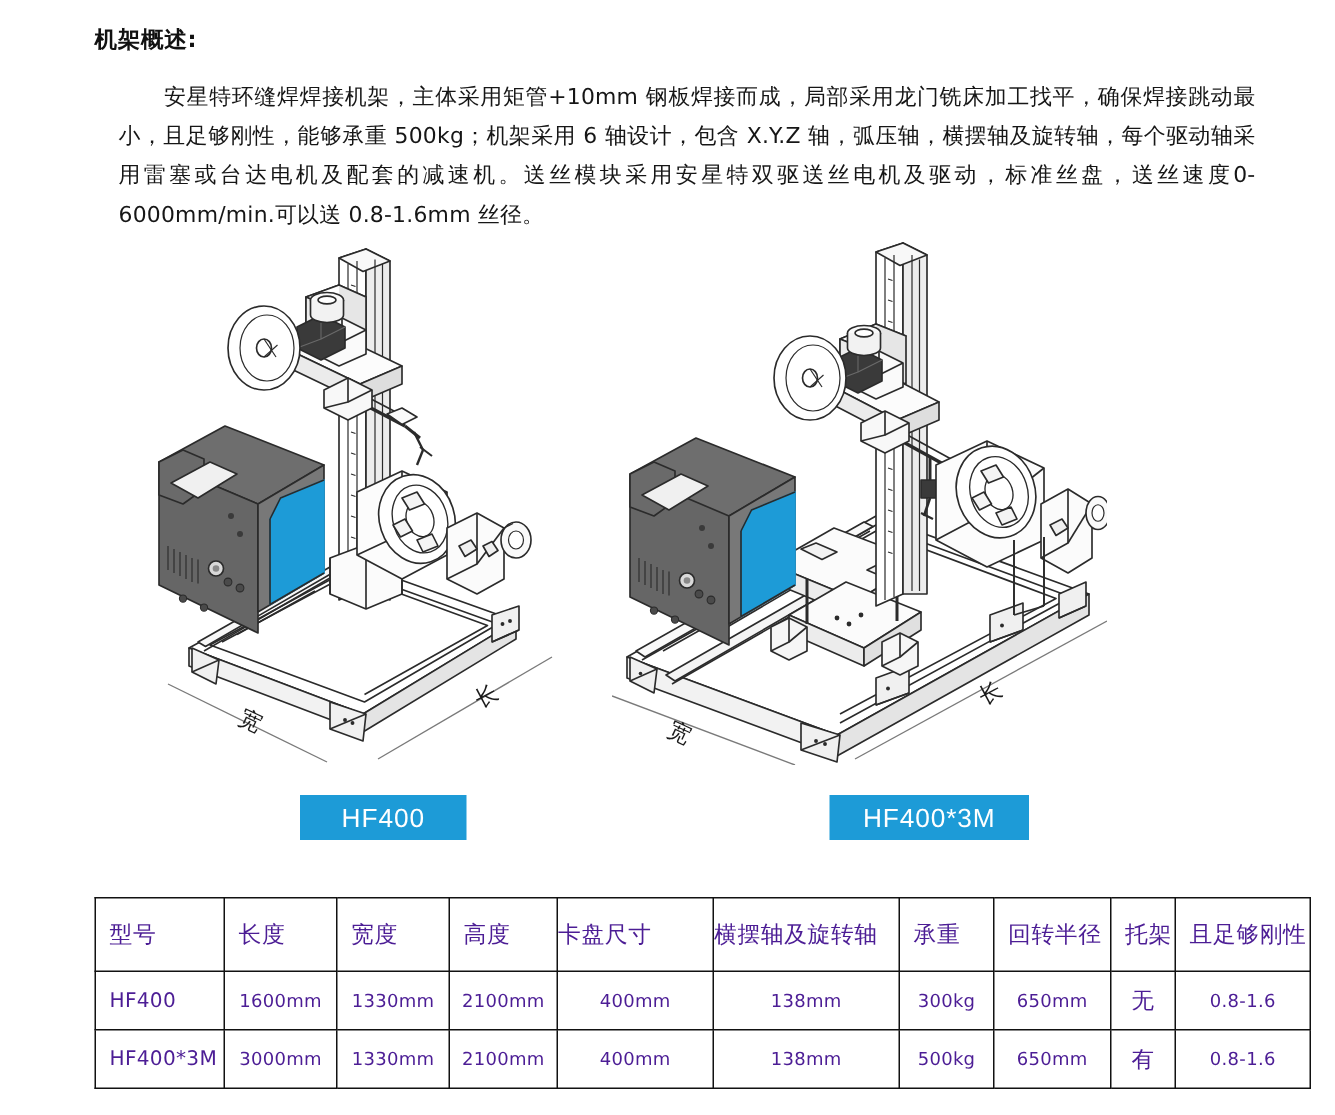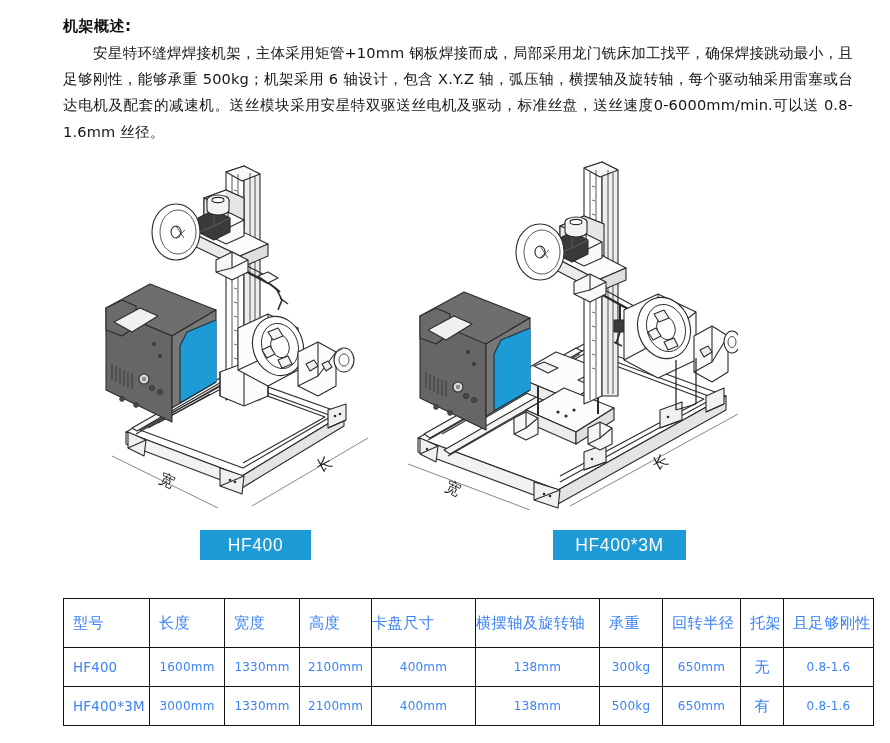--- a/index.html
+++ b/index.html
@@ -18,21 +18,21 @@
   .desc-title{
     font-size:15px;font-weight:bold;color:#111;
     letter-spacing:0.5px;line-height:20px;margin:0 0 4px 0;
   }
   .desc-body{
     font-size:14.6px;line-height:26.2px;color:#161616;
     text-align:justify;text-justify:inter-character;
     letter-spacing:0.15px;
     margin:0;
   }
-  .desc-body p{margin:0;}
+  .desc-body p{margin:16px;}
   .indent{display:inline-block;width:30px;}
 
   
   .figures{position:absolute;left:0;top:160px;width:890px;height:360px;}
   .fig{position:absolute;top:0;}
   .fig.left{left:92px;}
   .fig.right{left:408px;}
 
   
   .label-row{position:absolute;left:0;top:528px;width:890px;height:36px;}
@@ -53,21 +53,21 @@
   .spec-wrap{position:absolute;left:63px;top:598px;width:750px;}
   table.spec{
     border-collapse:collapse;
     width:750px;
     table-layout:fixed;
   }
   table.spec th,table.spec td{
     border:1.6px solid #111;
     text-align:center;
     vertical-align:middle;
-    color:#3b82f6;
+    color:#4c1d95;
     padding:0;
   }
   table.spec th{
     height:48px;
     font-size:15.2px;
     font-weight:normal;
     letter-spacing:0.4px;
     text-align:left;
     padding-left:9px;
   }

